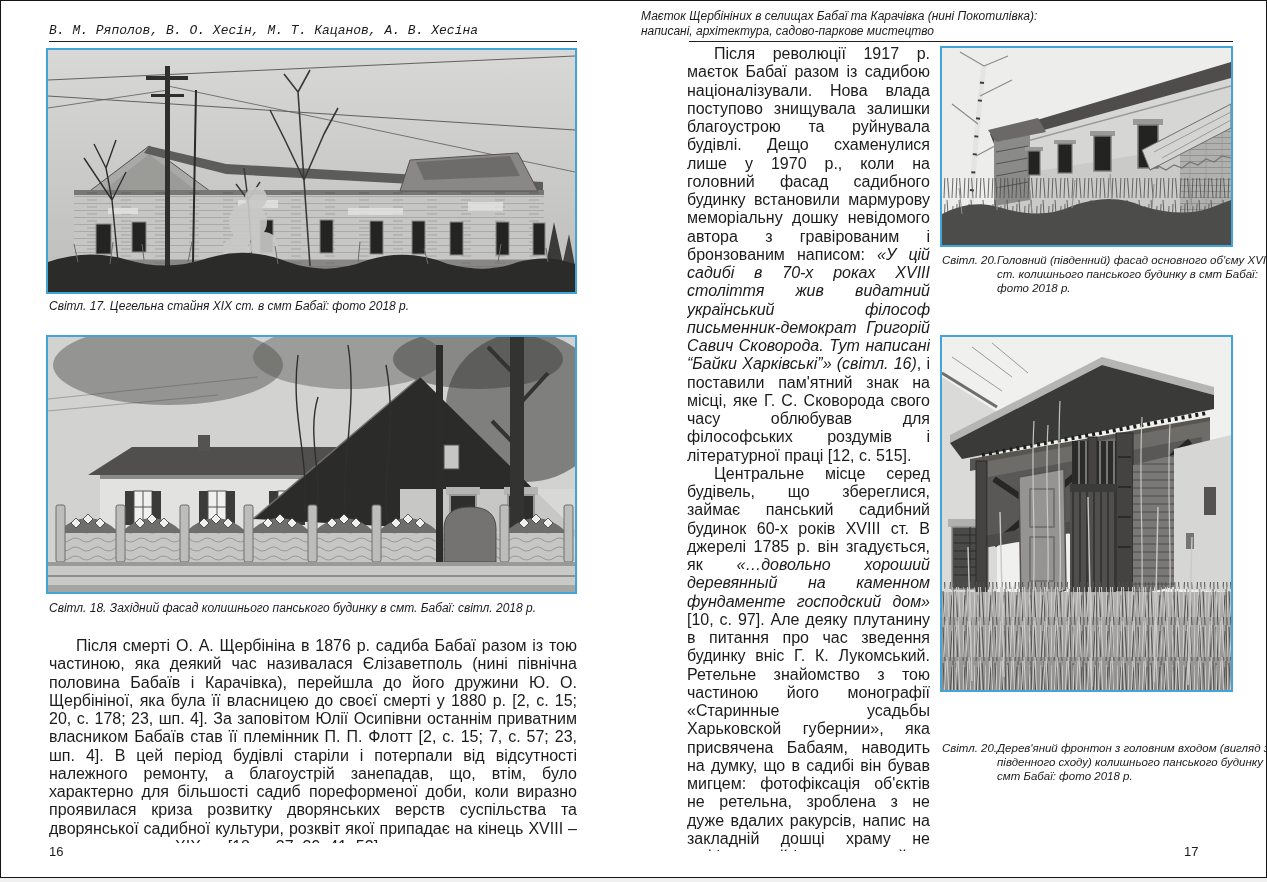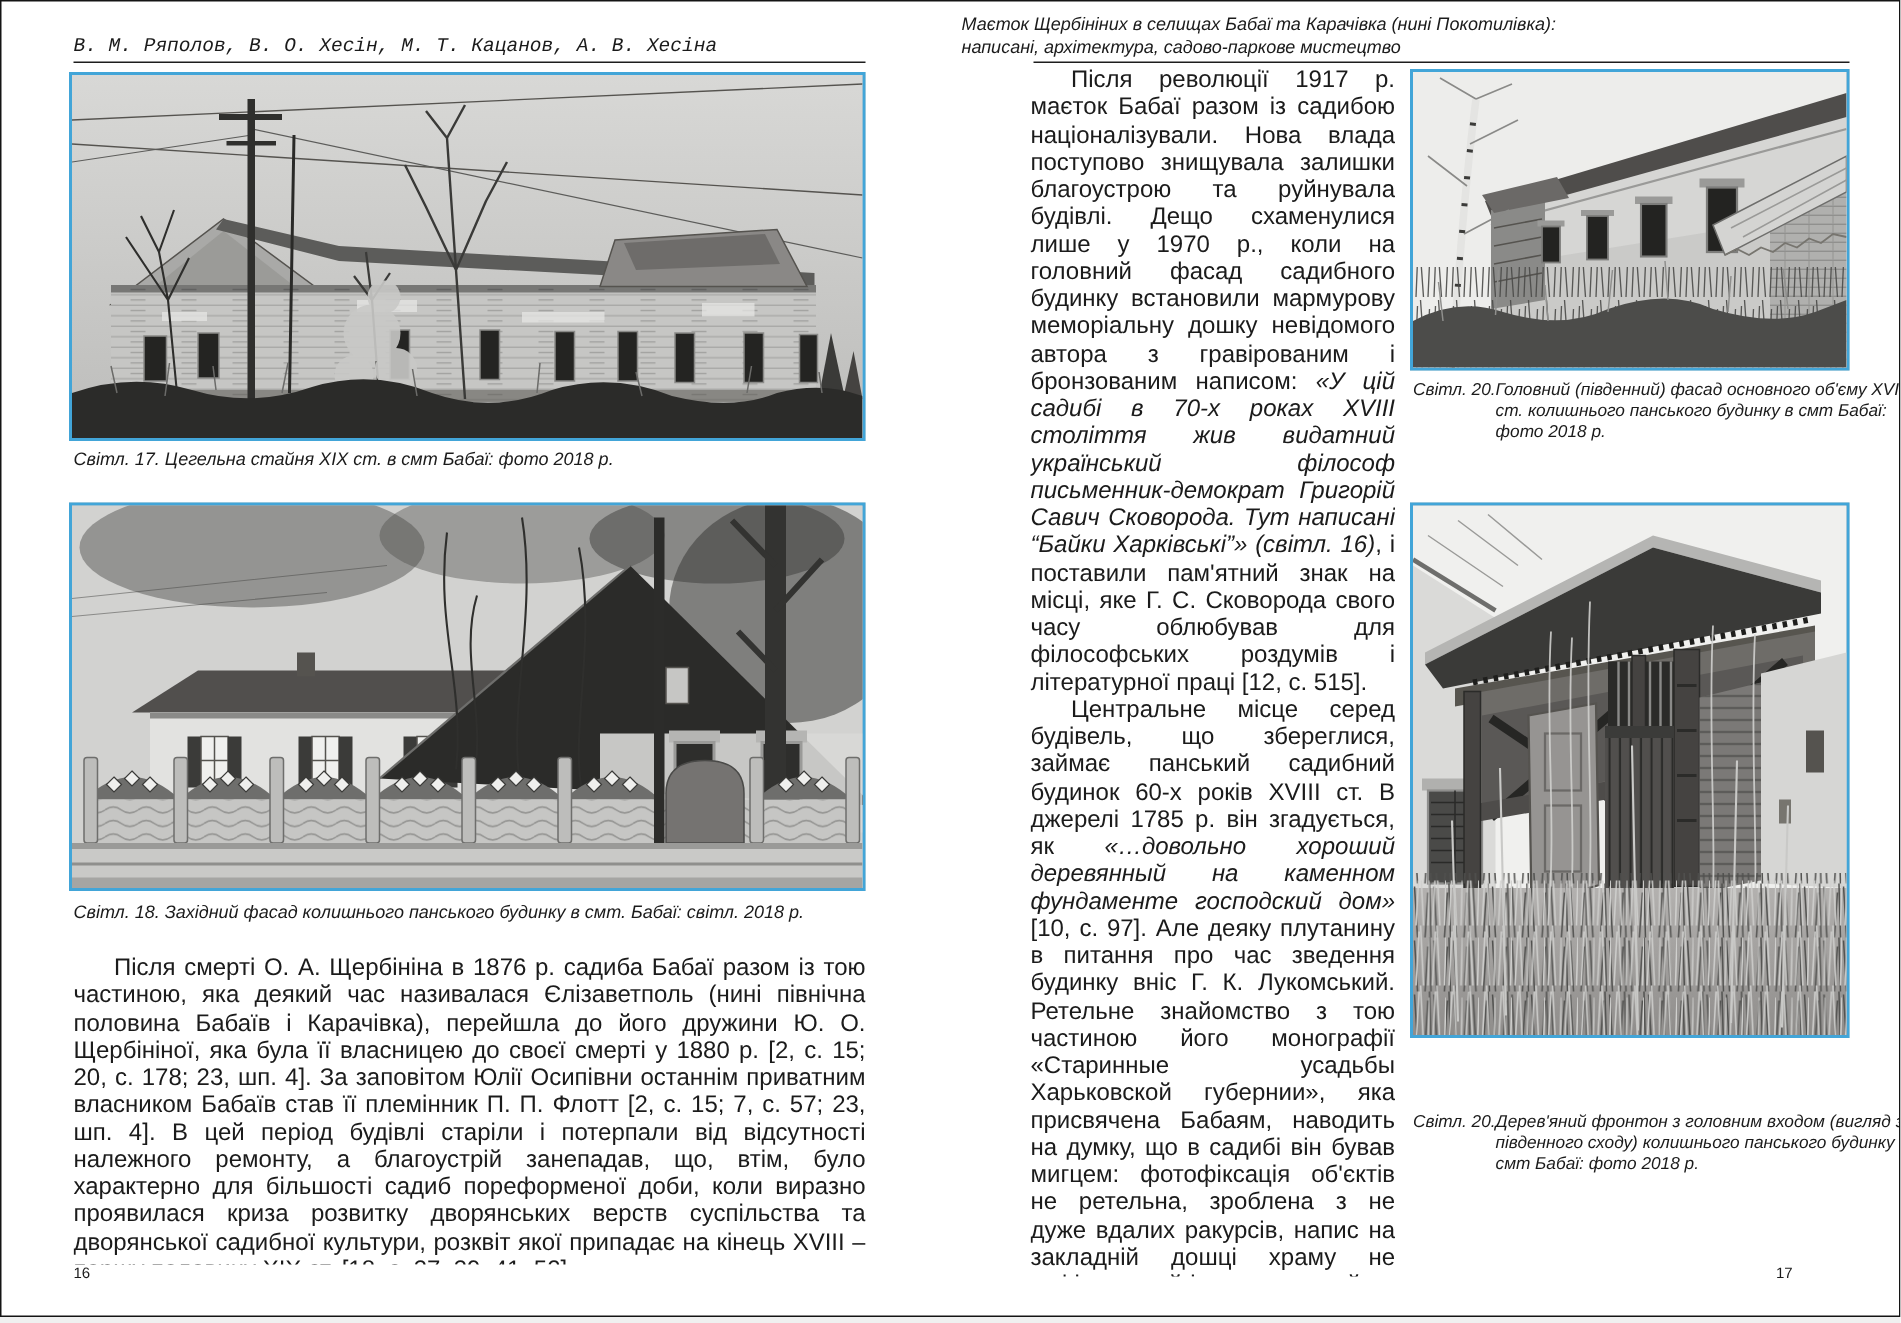--- a/index.html
+++ b/index.html
@@ -11,21 +11,21 @@
   .rule{height:0;border-top:1.6px solid #1d1d1d;}
   .photo{position:absolute;margin:0;border:2px solid #42a5d8;background:#cdcdcb;box-sizing:content-box;}
   .photo svg{display:block;width:100%;height:100%;}
   .cap{font-style:italic;font-size:12px;line-height:15px;}
   .cap-r{font-style:italic;font-size:11.5px;line-height:14px;}
   .cap-hang{position:relative;padding-left:55px;}
   .cap-hang .lbl{position:absolute;left:0;top:0;}
   .body-par{font-size:16px;line-height:18.25px;text-align:justify;margin:0;}
   .indent{text-indent:27px;}
   .it{font-style:italic;}
-  .pagenum{font-size:10px;}
+  .pagenum{font-size:13px;}
 </style>
 </head>
 <body>
 
 <div class="sheet">
 
   <div class="abs run-head" style="left:48px;top:22px;width:527px;font-family:Liberation Mono, monospace;">В. М. Ряполов, В. О. Хесін, М. Т. Кацанов, А. В. Хесіна</div>
   <div class="abs rule" style="left:48px;top:40px;width:528px;"></div>
 
   <figure class="photo" style="left:45px;top:47px;width:527px;height:242px;">

